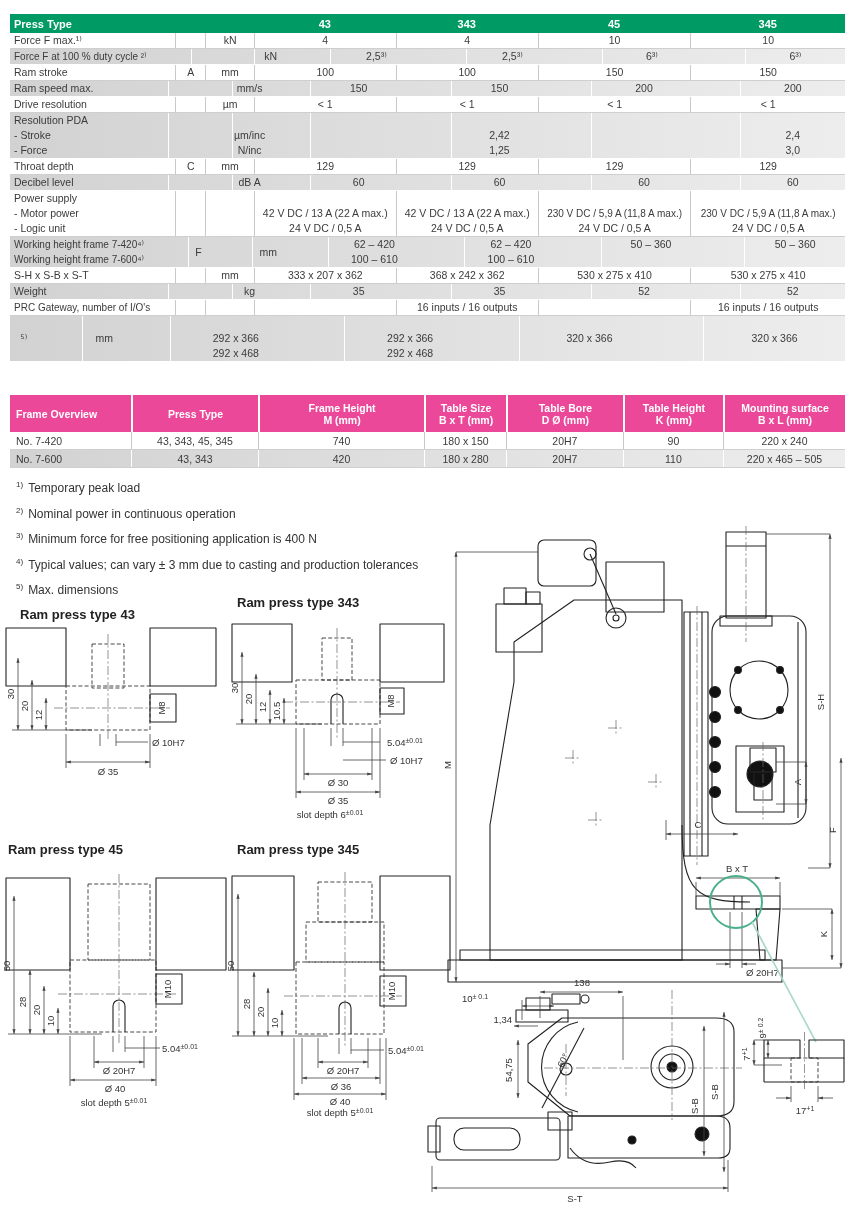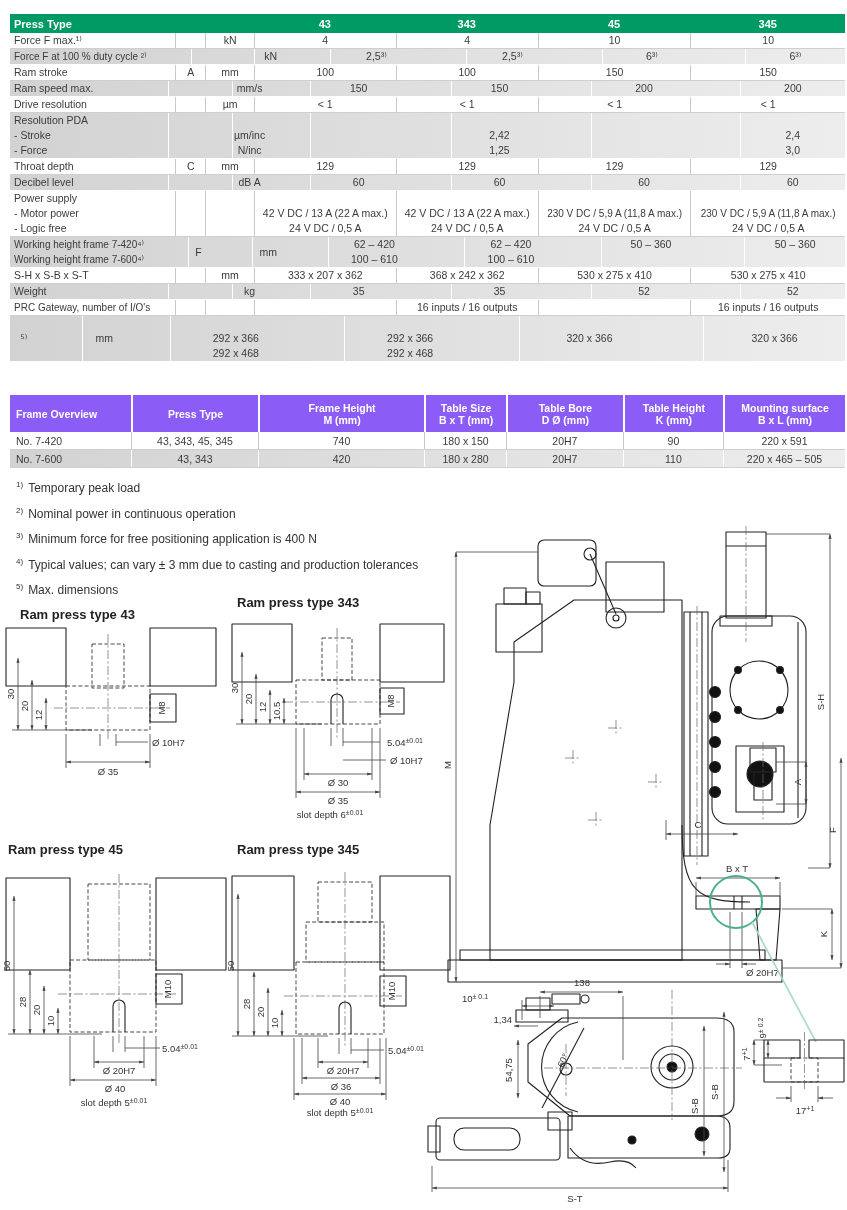--- a/index.html
+++ b/index.html
@@ -19,21 +19,21 @@
   .c.v0{width:17%}.c.v1{width:17%}.c.v2{width:18.3%}.c.v3{width:18.5%}
   .spec-row .c + .c{border-left:1px solid #c9c9c9;}
   .spec-row.shaded .c + .c{border-left:1px solid #fff;}
   .spec-header .c + .c{border-left:none;}
   .ln{min-height:15px;line-height:15px;white-space:nowrap;}
   .ln.sm{font-size:10px;}
 
   
   .frame-table{position:absolute;left:10px;top:395px;width:835px;font-size:10.5px;}
   .frame-header{display:flex;height:37px;}
-  .frame-header .fc{background:#8b5cf6;color:#fff;font-weight:bold;display:flex;flex-direction:column;justify-content:center;align-items:center;text-align:center;box-sizing:border-box;}
+  .frame-header .fc{background:#ec4899;color:#fff;font-weight:bold;display:flex;flex-direction:column;justify-content:center;align-items:center;text-align:center;box-sizing:border-box;}
   .frame-header .fc + .fc{border-left:2px solid #fff;}
   .frame-header .fc.first{align-items:flex-start;padding-left:6px;}
   .frame-row{display:flex;height:17px;border-bottom:1px solid #cfcfcf;background:#fff;}
   .frame-row.shaded{background:linear-gradient(90deg,#d2d2d2,#ededed);}
   .frame-row .fc{display:flex;align-items:center;justify-content:center;box-sizing:border-box;}
   .frame-row .fc.first{justify-content:flex-start;padding-left:6px;}
   .frame-row .fc + .fc{border-left:1px solid #c9c9c9;}
   .frame-row.shaded .fc + .fc{border-left:1px solid #fff;}
   .fw0{width:14.5%}.fw1{width:15.2%}.fw2{width:19.9%}.fw3{width:9.8%}.fw4{width:14%}.fw5{width:12%}.fw6{width:14.6%}
 
@@ -244,21 +244,21 @@
           <div class="ln">60</div>
         </div>
         <div class="c val v3">
           <div class="ln">60</div>
         </div>
       </div>
       <div class="spec-row">
         <div class="c label">
           <div class="ln">Power supply</div>
           <div class="ln">- Motor power</div>
-          <div class="ln">- Logic free</div>
+          <div class="ln">- Logic unit</div>
         </div>
         <div class="c letter"></div>
         <div class="c unit"></div>
         <div class="c val v0">
           <div class="ln"></div>
           <div class="ln">42 V DC / 13 A (22 A max.)</div>
           <div class="ln">24 V DC / 0,5 A</div>
         </div>
         <div class="c val v1">
           <div class="ln"></div>
@@ -422,21 +422,21 @@
       </div>
     </div>
   <div id="frame-body">
       <div class="frame-row">
         <div class="fc fw0 first">No. 7-420</div>
         <div class="fc fw1">43, 343, 45, 345</div>
         <div class="fc fw2">740</div>
         <div class="fc fw3">180 x 150</div>
         <div class="fc fw4">20H7</div>
         <div class="fc fw5">90</div>
-        <div class="fc fw6">220 x 591</div>
+        <div class="fc fw6">220 x 240</div>
       </div>
       <div class="frame-row shaded">
         <div class="fc fw0 first">No. 7-600</div>
         <div class="fc fw1">43, 343</div>
         <div class="fc fw2">420</div>
         <div class="fc fw3">180 x 280</div>
         <div class="fc fw4">20H7</div>
         <div class="fc fw5">110</div>
         <div class="fc fw6">220 x 465 – 505</div>
       </div>

